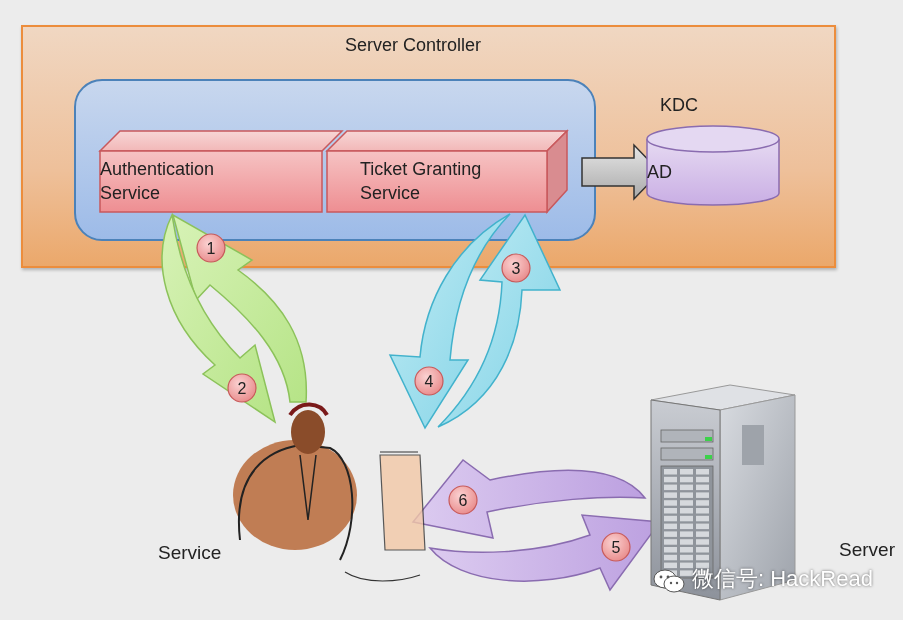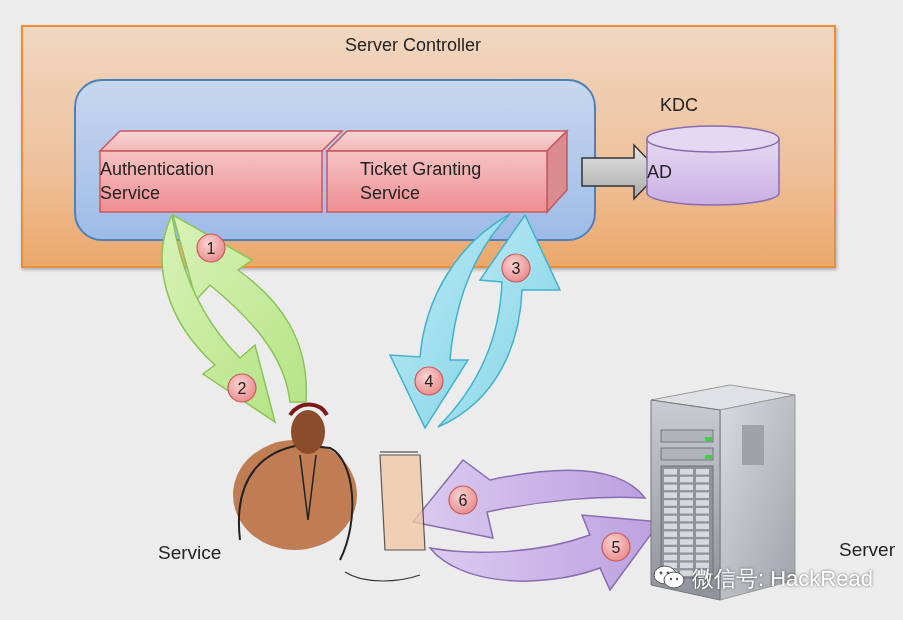--- a/index.html
+++ b/index.html
@@ -10,21 +10,21 @@
         background:linear-gradient(#f0d7c2 0%, #eec09a 60%, #eba86b 100%);
         box-shadow:1px 2px 3px rgba(0,0,0,0.25); }
   .dc-title { left:0; width:811px; top:8px; text-align:left; padding-left:322px; box-sizing:border-box;
               font-size:18px; color:#222; }
   .kdc { left:74px; top:79px; width:518px; height:158px; border:2px solid #4c82b9; border-radius:28px;
          background:linear-gradient(#c8d7ee 0%, #9dbbe8 100%); }
   .kdc-title { left:0; width:622px; top:14px; text-align:right; font-size:18px; color:#222; }
   .lbl { font-size:18px; color:#222; text-align:left; line-height:24px; }
   .client-label { left:158px; top:542px; font-size:19px; color:#222; }
   .server-label { left:828px; top:539px; font-size:19px; color:#222;margin-left:11px; }
-  .watermark { left:652px; top:564px; display:flex; align-items:flex-start; gap:6px;
+  .watermark { left:652px; top:564px; display:flex; align-items:flex-end; gap:6px;
                font-size:22px; color:#fff; text-shadow:0 0 3px rgba(0,0,0,0.6); }
   svg text { font-family:"Liberation Sans", sans-serif; }
 </style>
 </head>
 <body>
 
 <div class="abs dc">
   <div class="abs dc-title">Server Controller</div>
 </div>
 

